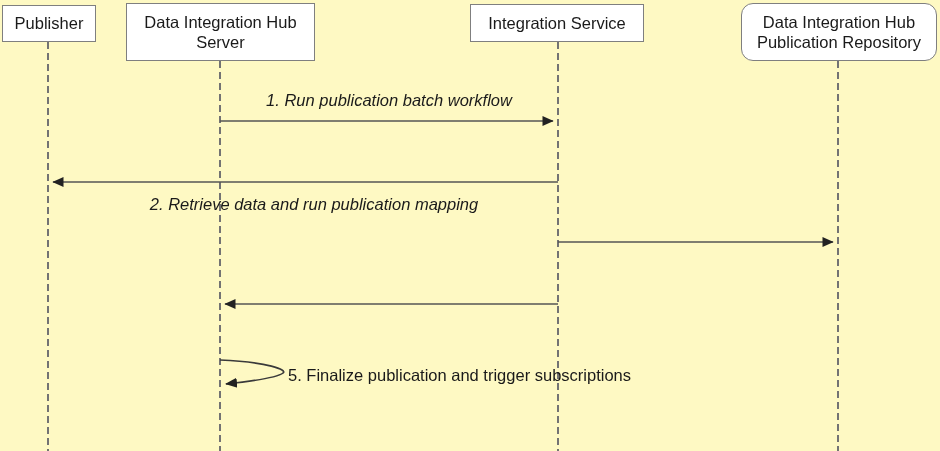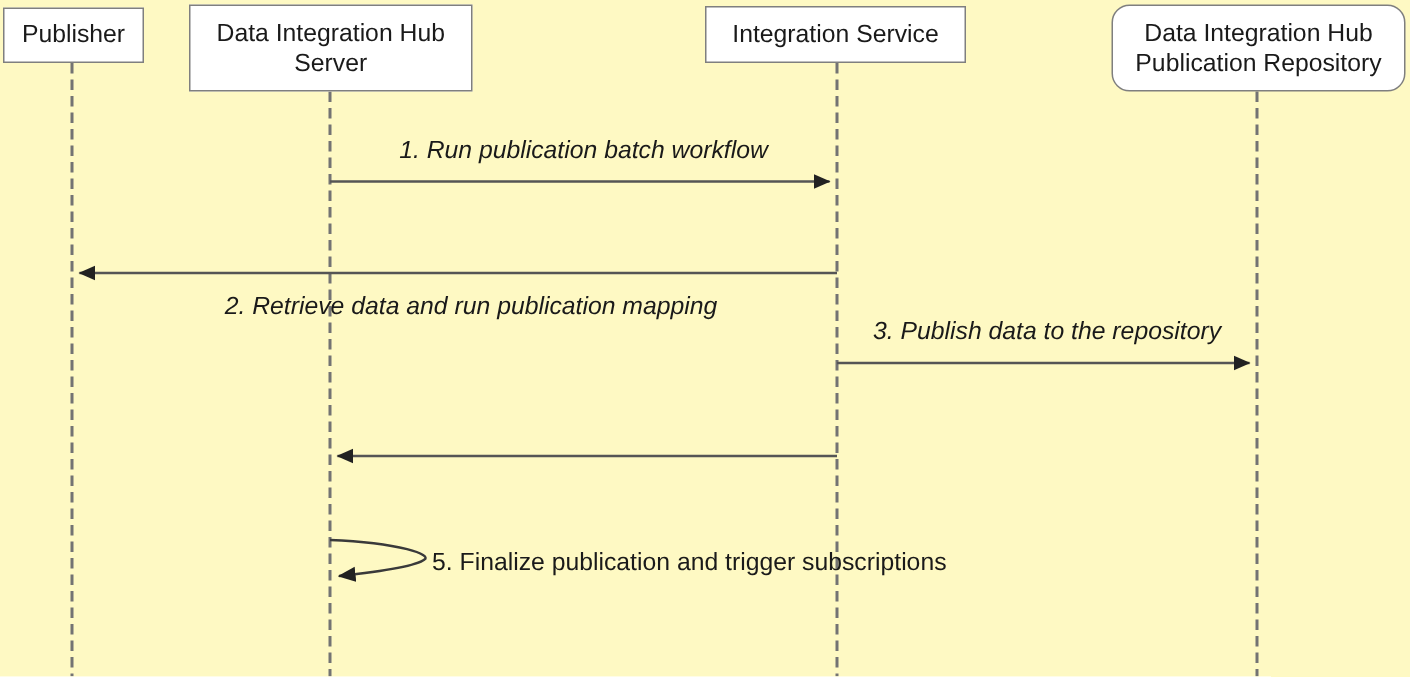--- a/index.html
+++ b/index.html
@@ -102,18 +102,17 @@
   </div>
 
   <div class="participant-box" style="left:741px; top:3px; width:196px; height:58px;border-radius:12px;">
     <span>Data Integration Hub Publication Repository</span>
   </div>
 
   <div class="message-label label-center" style="left:389px; top:92px;">1. Run publication batch workflow</div>
 
   <div class="message-label label-center" style="left:314px; top:160px;margin-top:36px;">2. Retrieve data and run publication mapping</div>
 
-  <div class="message-label label-center" style="left:698px; top:213px;">3. Publish data to the repository</div>
 
 
   <div class="message-label" style="left:288px; top:367px;">5. Finalize publication and trigger subscriptions</div>
 
 </div>
 
 </body></html>

